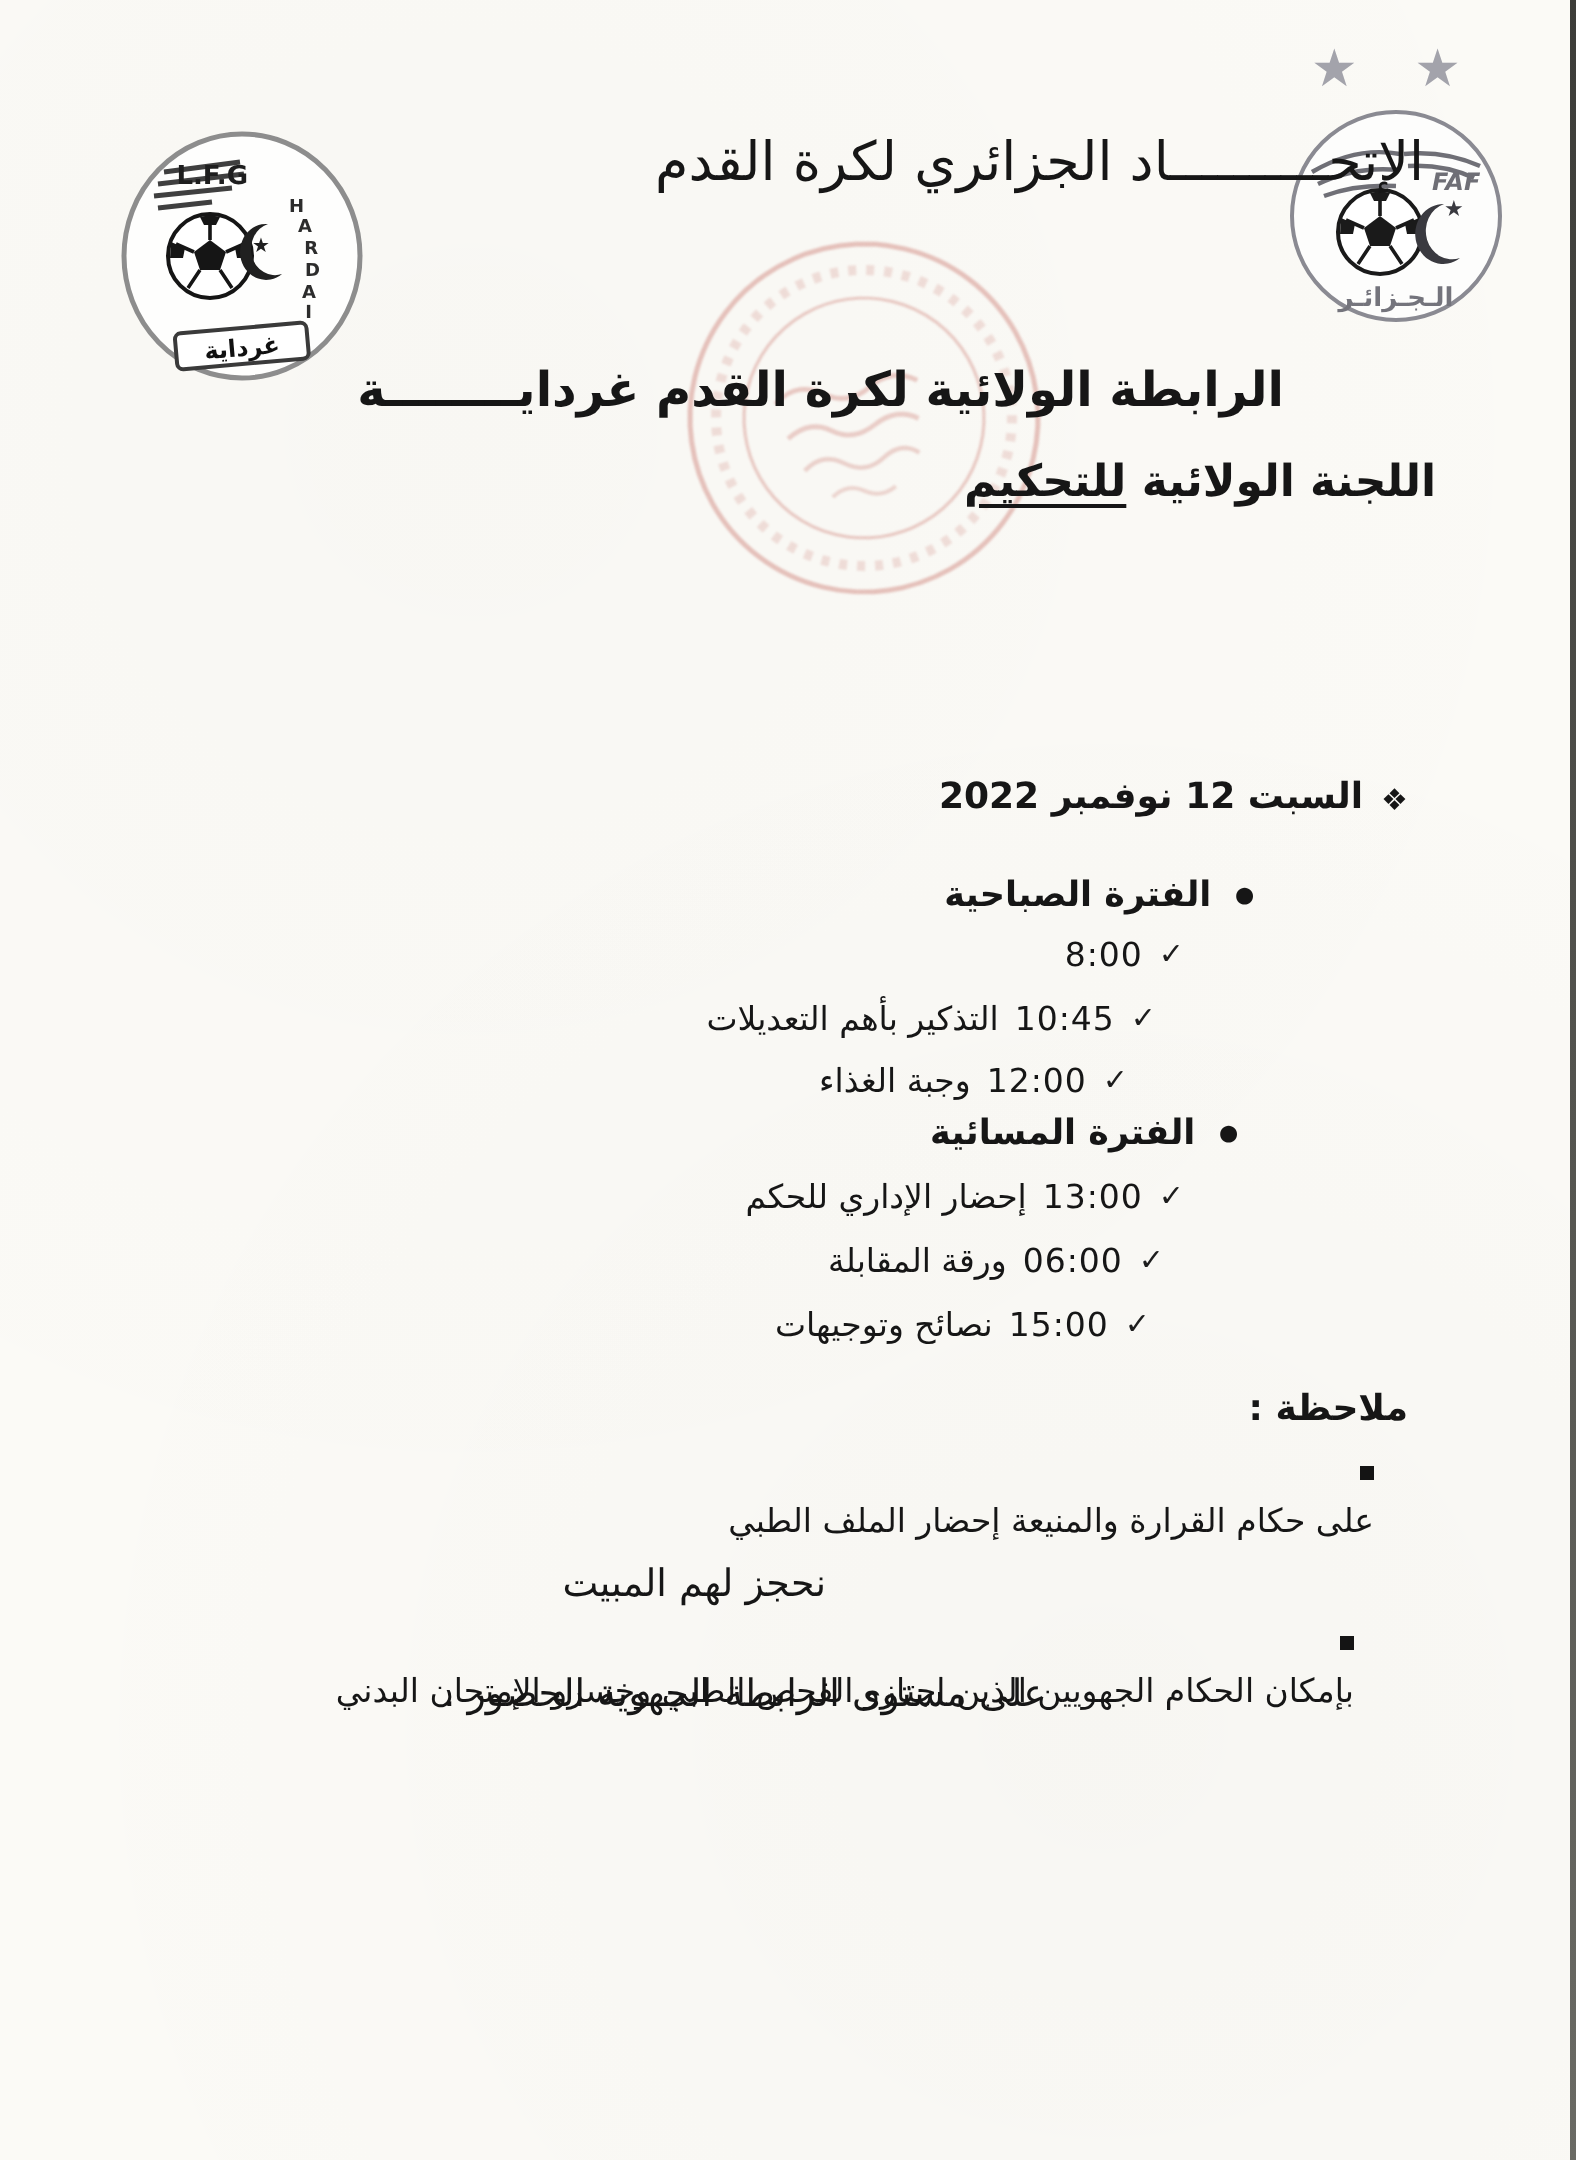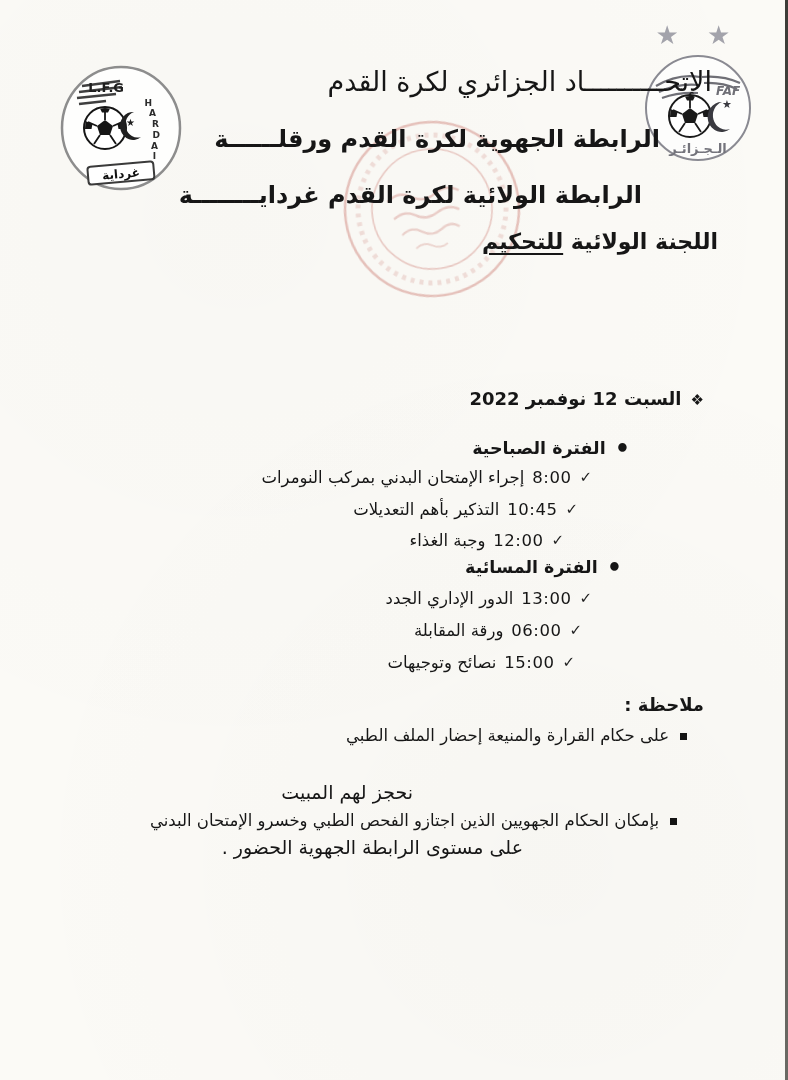--- a/index.html
+++ b/index.html
@@ -40,21 +40,21 @@
   .period-title{position:absolute;display:flex;align-items:center;gap:9px;
     font-size:17.5px;font-weight:700;white-space:nowrap;}
   .dot{font-size:24px;line-height:0;transform:translateY(1px);}
   .sched-item{position:absolute;display:flex;align-items:baseline;gap:8px;
     font-size:16.5px;white-space:nowrap;}
   .check{font-size:15px;color:#1d1d1d;transform:translateY(-1px);}
   .time{letter-spacing:0.5px;}
   
   .notes-title{position:absolute;top:694px;right:84px;font-size:18px;font-weight:700;white-space:nowrap;}
   .note{position:absolute;display:flex;align-items:flex-start;gap:11px;
-    font-size:16.5px;white-space:nowrap;}
+    font-size:16.5px;white-space:nowrap;flex-direction:column;}
   .sq{display:inline-block;width:7px;height:7px;background:#141414;margin-top:7px;flex:none;}
   .cont{position:absolute;font-size:19px;white-space:nowrap;}
   svg text{font-family:"DejaVu Sans", sans-serif;}
 </style>
 </head>
 <body>
 
 <div class="page">
 
   <div class="scan-edge"></div>
@@ -133,62 +133,60 @@
         <circle cx="91" cy="93" r="74" stroke-width="5" opacity="0.35" stroke-dasharray="4 5"></circle>
         <path d="M48,80 q12,-10 24,-2 t24,0 t24,0" stroke-width="2.4" opacity="0.6"></path>
         <path d="M52,98 q12,-8 22,-1 t22,0 t22,0" stroke-width="2.4" opacity="0.55"></path>
         <path d="M58,115 q10,-8 20,-1 t20,0 t18,0" stroke-width="2.2" opacity="0.5"></path>
         <path d="M70,130 q8,-6 16,-1 t16,0" stroke-width="2" opacity="0.45"></path>
       </g>
     </svg>
   </div>
 
   <div class="h1">الإتحــــــــــاد الجزائري لكرة القدم</div>
-  <div class="h2">الرابطة الجهوية لكرة القدم ورقلــــــة</div>
   <div class="h3">الرابطة الولائية لكرة القدم غردايــــــــة</div>
   <div class="h4">
     <span>اللجنة الولائية </span><span class="ul">للتحكيم</span>
   </div>
 
 
   <div class="dateline">
     <span class="diamond">❖</span>
     <span>السبت 12 نوفمبر 2022</span>
   </div>
 
   <div class="period-title" style="top:438px;right:158px">
     <span class="dot">•</span>
     <span>الفترة الصباحية</span>
   </div>
 
   <div class="sched-item" style="top:468px;right:196px">
     <span class="check">✓</span>
     <span class="time">8:00</span>
-    <span>إجراء الإمتحان البدني بمركب النومرات</span>
   </div>
   <div class="sched-item" style="top:500px;right:210px">
     <span class="check">✓</span>
     <span class="time">10:45</span>
     <span>التذكير بأهم التعديلات</span>
   </div>
   <div class="sched-item" style="top:531px;right:224px">
     <span class="check">✓</span>
     <span class="time">12:00</span>
     <span>وجبة الغذاء</span>
   </div>
 
   <div class="period-title" style="top:557px;right:166px">
     <span class="dot">•</span>
     <span>الفترة المسائية</span>
   </div>
 
   <div class="sched-item" style="top:589px;right:196px">
     <span class="check">✓</span>
     <span class="time">13:00</span>
-    <span>الدور الإداري الجدد</span>
+    <span>إحضار الإداري للحكم</span>
   </div>
   <div class="sched-item" style="top:621px;right:206px">
     <span class="check">✓</span>
     <span class="time">06:00</span>
     <span>ورقة المقابلة</span>
   </div>
   <div class="sched-item" style="top:653px;right:213px">
     <span class="check">✓</span>
     <span class="time">15:00</span>
     <span>نصائح وتوجيهات</span>

